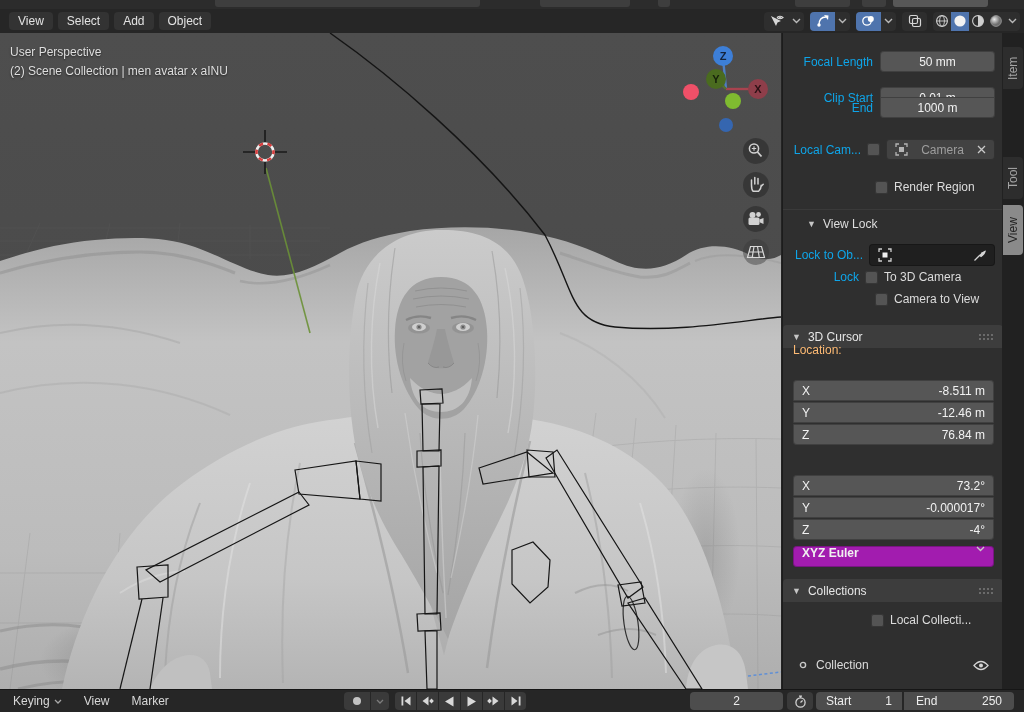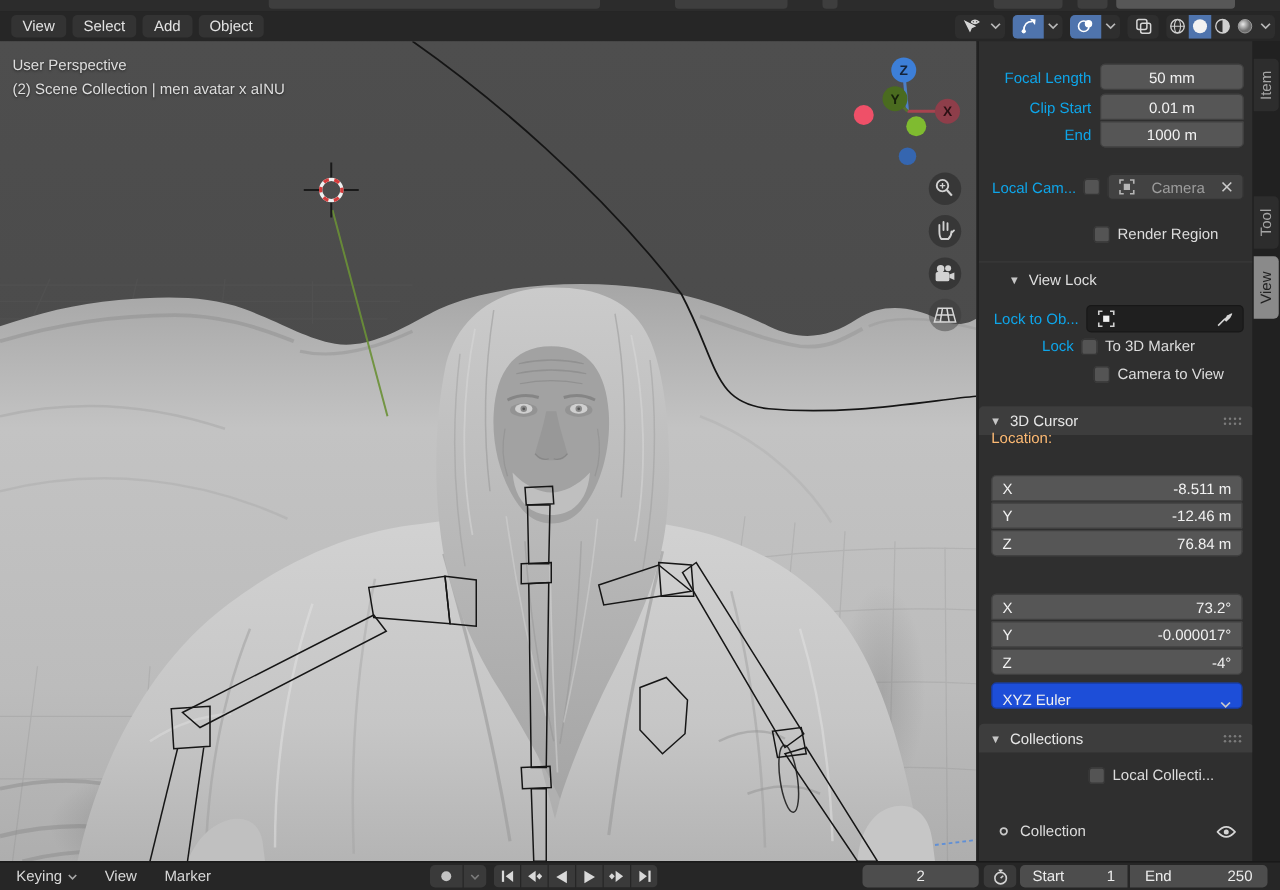--- a/index.html
+++ b/index.html
@@ -35,22 +35,22 @@
   .field.top{border-radius:4px 4px 1px 1px;}
   .field.mid{border-radius:1px;}
   .field.bot{border-radius:1px 1px 4px 4px;}
   .fieldlr{justify-content:space-between;padding:0 9px;box-sizing:border-box;}
   .cb{width:13px;height:13px;background:#545454;border-radius:2.5px;box-shadow:inset 0 0 0 1px rgba(0,0,0,.35);flex:0 0 13px;}
   .subhdr{color:#dedede;display:flex;align-items:center;gap:7px;border-top:1px solid #3a3a3a;padding-top:5px;}
   .tri{font-size:9px;color:#c6c6c6;}
   .phdr{background:#3d3d3d;border-radius:4px 4px 0 0;display:flex;align-items:center;gap:7px;
         height:23px;padding:0 9px;color:#e6e6e6;}
   .grip{margin-left:auto;opacity:.75;}
-  .dropdown{background:#1d4ed8;border-radius:4px;height:21px;display:flex;align-items:flex-end;
-            padding:0 9px;color:#f0f0f0;box-shadow:inset 0 0 0 1px rgba(0,0,0,.25);}
+  .dropdown{background:#a21caf;border-radius:4px;height:21px;display:flex;align-items:flex-start;
+            padding:0 9px;color:#f0f0f0;box-shadow:inset 0 0 0 1px rgba(0,0,0,.25);font-weight:bold;}
   .dropdown svg{margin-left:auto;}
   
   .tabstrip{position:absolute;left:1002px;top:33px;width:22px;height:656px;background:#212121;}
   .vtab{position:absolute;left:1px;width:20px;border-radius:4px 0 0 4px;background:#2d2d2d;color:#a5a5a5;
         display:flex;align-items:center;justify-content:center;
         writing-mode:vertical-rl;transform:rotate(180deg);font-size:12px;}
   .vtab.active{background:#8a8a8a;color:#222222;}
   
   .timeline{position:absolute;left:0;top:689px;width:1024px;height:23px;background:#262626;
             border-top:1px solid #161616;display:flex;align-items:center;box-sizing:border-box;padding:0 6px;}
@@ -391,21 +391,21 @@
     <div class="vp-text" style="top:12px;">User Perspective</div>
     <div class="vp-text" style="top:31px;">(2) Scene Collection | men avatar x aINU</div>
   </div>
 
   <div class="sidebar">
 
     <div class="sb row" style="top:18px;padding:0 8px 0 10px;">
       <div class="lab" style="width:80px;">Focal Length</div>
       <div class="field" style="flex:1;margin-left:7px;">50 mm</div>
     </div>
-    <div class="sb row" style="top:42px;padding:0 8px 0 10px;">
+    <div class="sb row" style="top:54px;padding:0 8px 0 10px;">
       <div class="lab" style="width:80px;">Clip Start</div>
       <div class="field top" style="flex:1;margin-left:7px;">0.01 m</div>
     </div>
     <div class="sb row" style="top:64px;padding:0 8px 0 10px;">
       <div class="lab" style="width:80px;">End</div>
       <div class="field bot" style="flex:1;margin-left:7px;">1000 m</div>
     </div>
 
     <div class="sb row" style="top:106px;padding:0 8px 0 10px;gap:6px;">
       <div class="lab" style="width:68px;">Local Cam...</div>
@@ -441,21 +441,21 @@
         </svg>
         <svg class="ic" width="13" height="13" viewBox="0 0 13 13">
           <path d="M1.5,11.5 L7,6 M7,6 l1.2,1.2 M8.5,3.5 l1,1 M8,7.5 c2,-1.5 3.5,-3 4,-5 c-2,0.5 -3.5,2 -5,4 Z" stroke="#d5d5d5" stroke-width="1.3" fill="#d5d5d5"></path>
         </svg>
       </div>
     </div>
 
     <div class="sb row" style="top:237px;gap:6px;">
       <div class="lab" style="width:76px;">Lock</div>
       <span class="cb"></span>
-      <span>To 3D Marker</span>
+      <span>To 3D Camera</span>
     </div>
     <div class="sb row" style="top:259px;padding-left:92px;gap:6px;">
       <span class="cb"></span>
       <span>Camera to View</span>
     </div>
 
     <div class="sb phdr" style="top:292px;left:0;width:220px;">
       <span class="tri">▼</span>
       <span>3D Cursor</span>
       <svg class="grip" width="16" height="8" viewBox="0 0 16 8">

